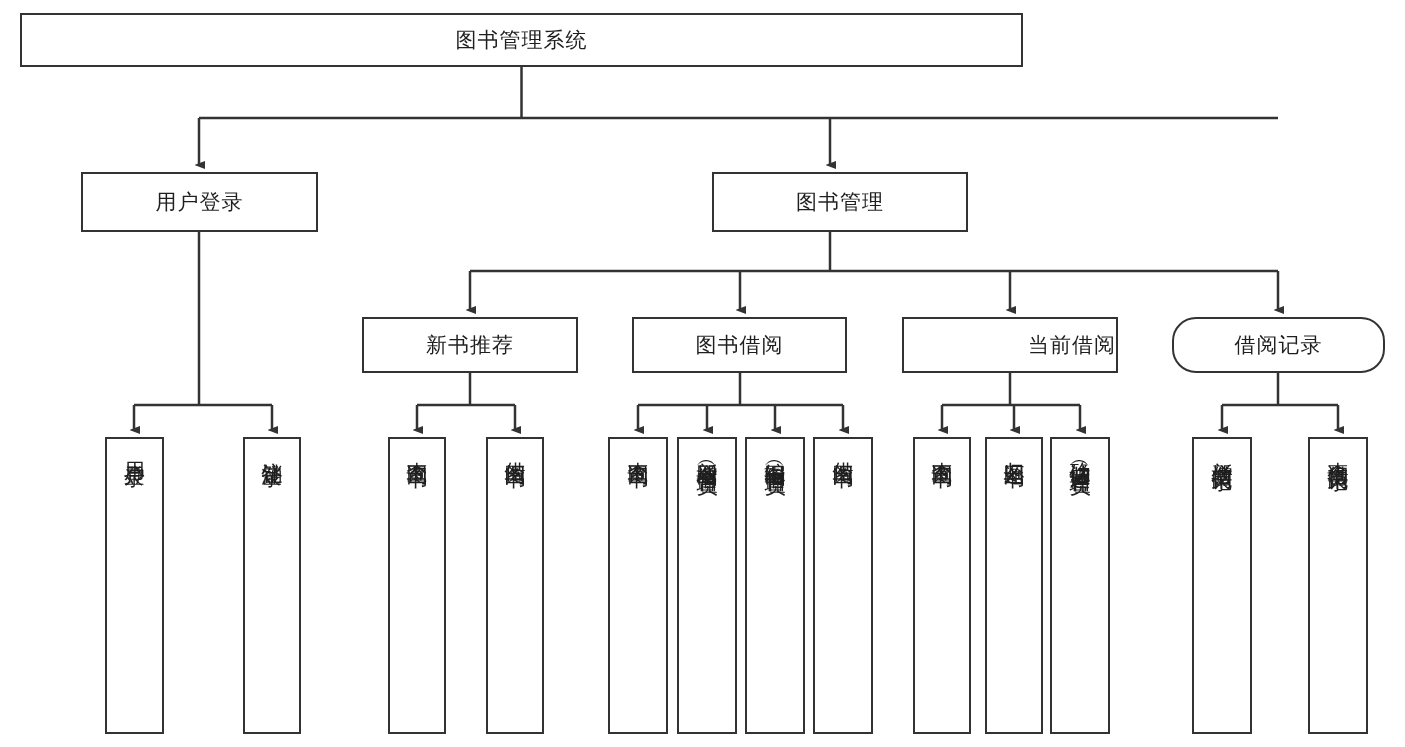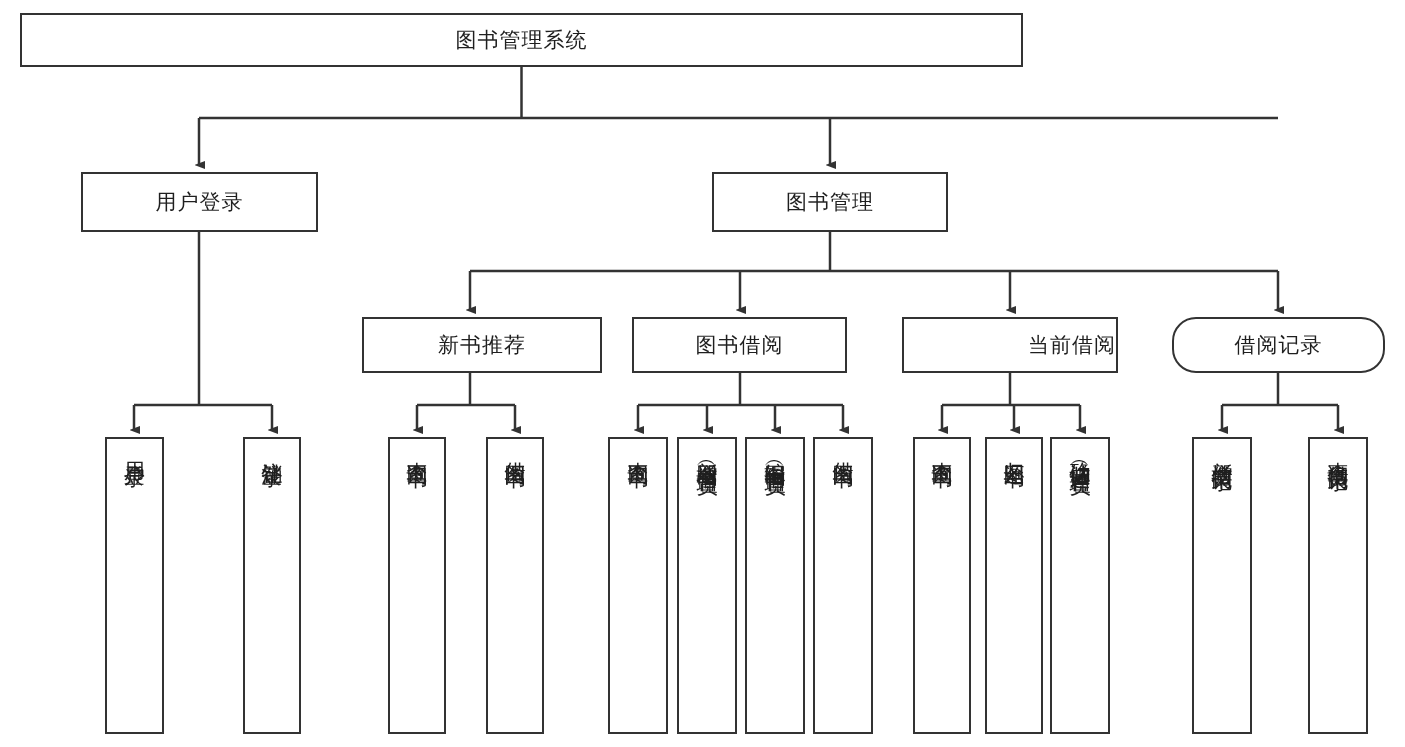--- a/index.html
+++ b/index.html
@@ -127,26 +127,26 @@
   </svg>
 
   <div class="node root" id="node-root" style="left: 20px; top: 13px; width: 1003px; height: 54px;">
     <span class="node-label">图书管理系统</span>
   </div>
 
   <div id="level2-container">
       <div class="node level2" style="left: 81px; top: 172px; width: 237px; height: 60px;">
         <span class="node-label">用户登录</span>
       </div>
-      <div class="node level2" style="left: 712px; top: 172px; width: 236px; height: 60px;">
+      <div class="node level2" style="left: 712px; top: 172px; width: 256px; height: 60px;">
         <span class="node-label">图书管理</span>
       </div>
     </div>
   <div id="level3-container">
-      <div class="node level3" style="left: 362px; top: 317px; width: 240px; height: 56px;">
+      <div class="node level3" style="left: 362px; top: 317px; width: 216px; height: 56px;">
         <span class="node-label">新书推荐</span>
       </div>
       <div class="node level3" style="left: 632px; top: 317px; width: 215px; height: 56px;">
         <span class="node-label">图书借阅</span>
       </div>
       <div class="node level3" style="left: 902px; top: 317px; width: 216px; height: 56px; justify-content: flex-end;">
         <span class="node-label">当前借阅</span>
       </div>
       <div class="node level3" style="left: 1172px; top: 317px; width: 213px; height: 56px; border-radius: 24px;">
         <span class="node-label">借阅记录</span>

